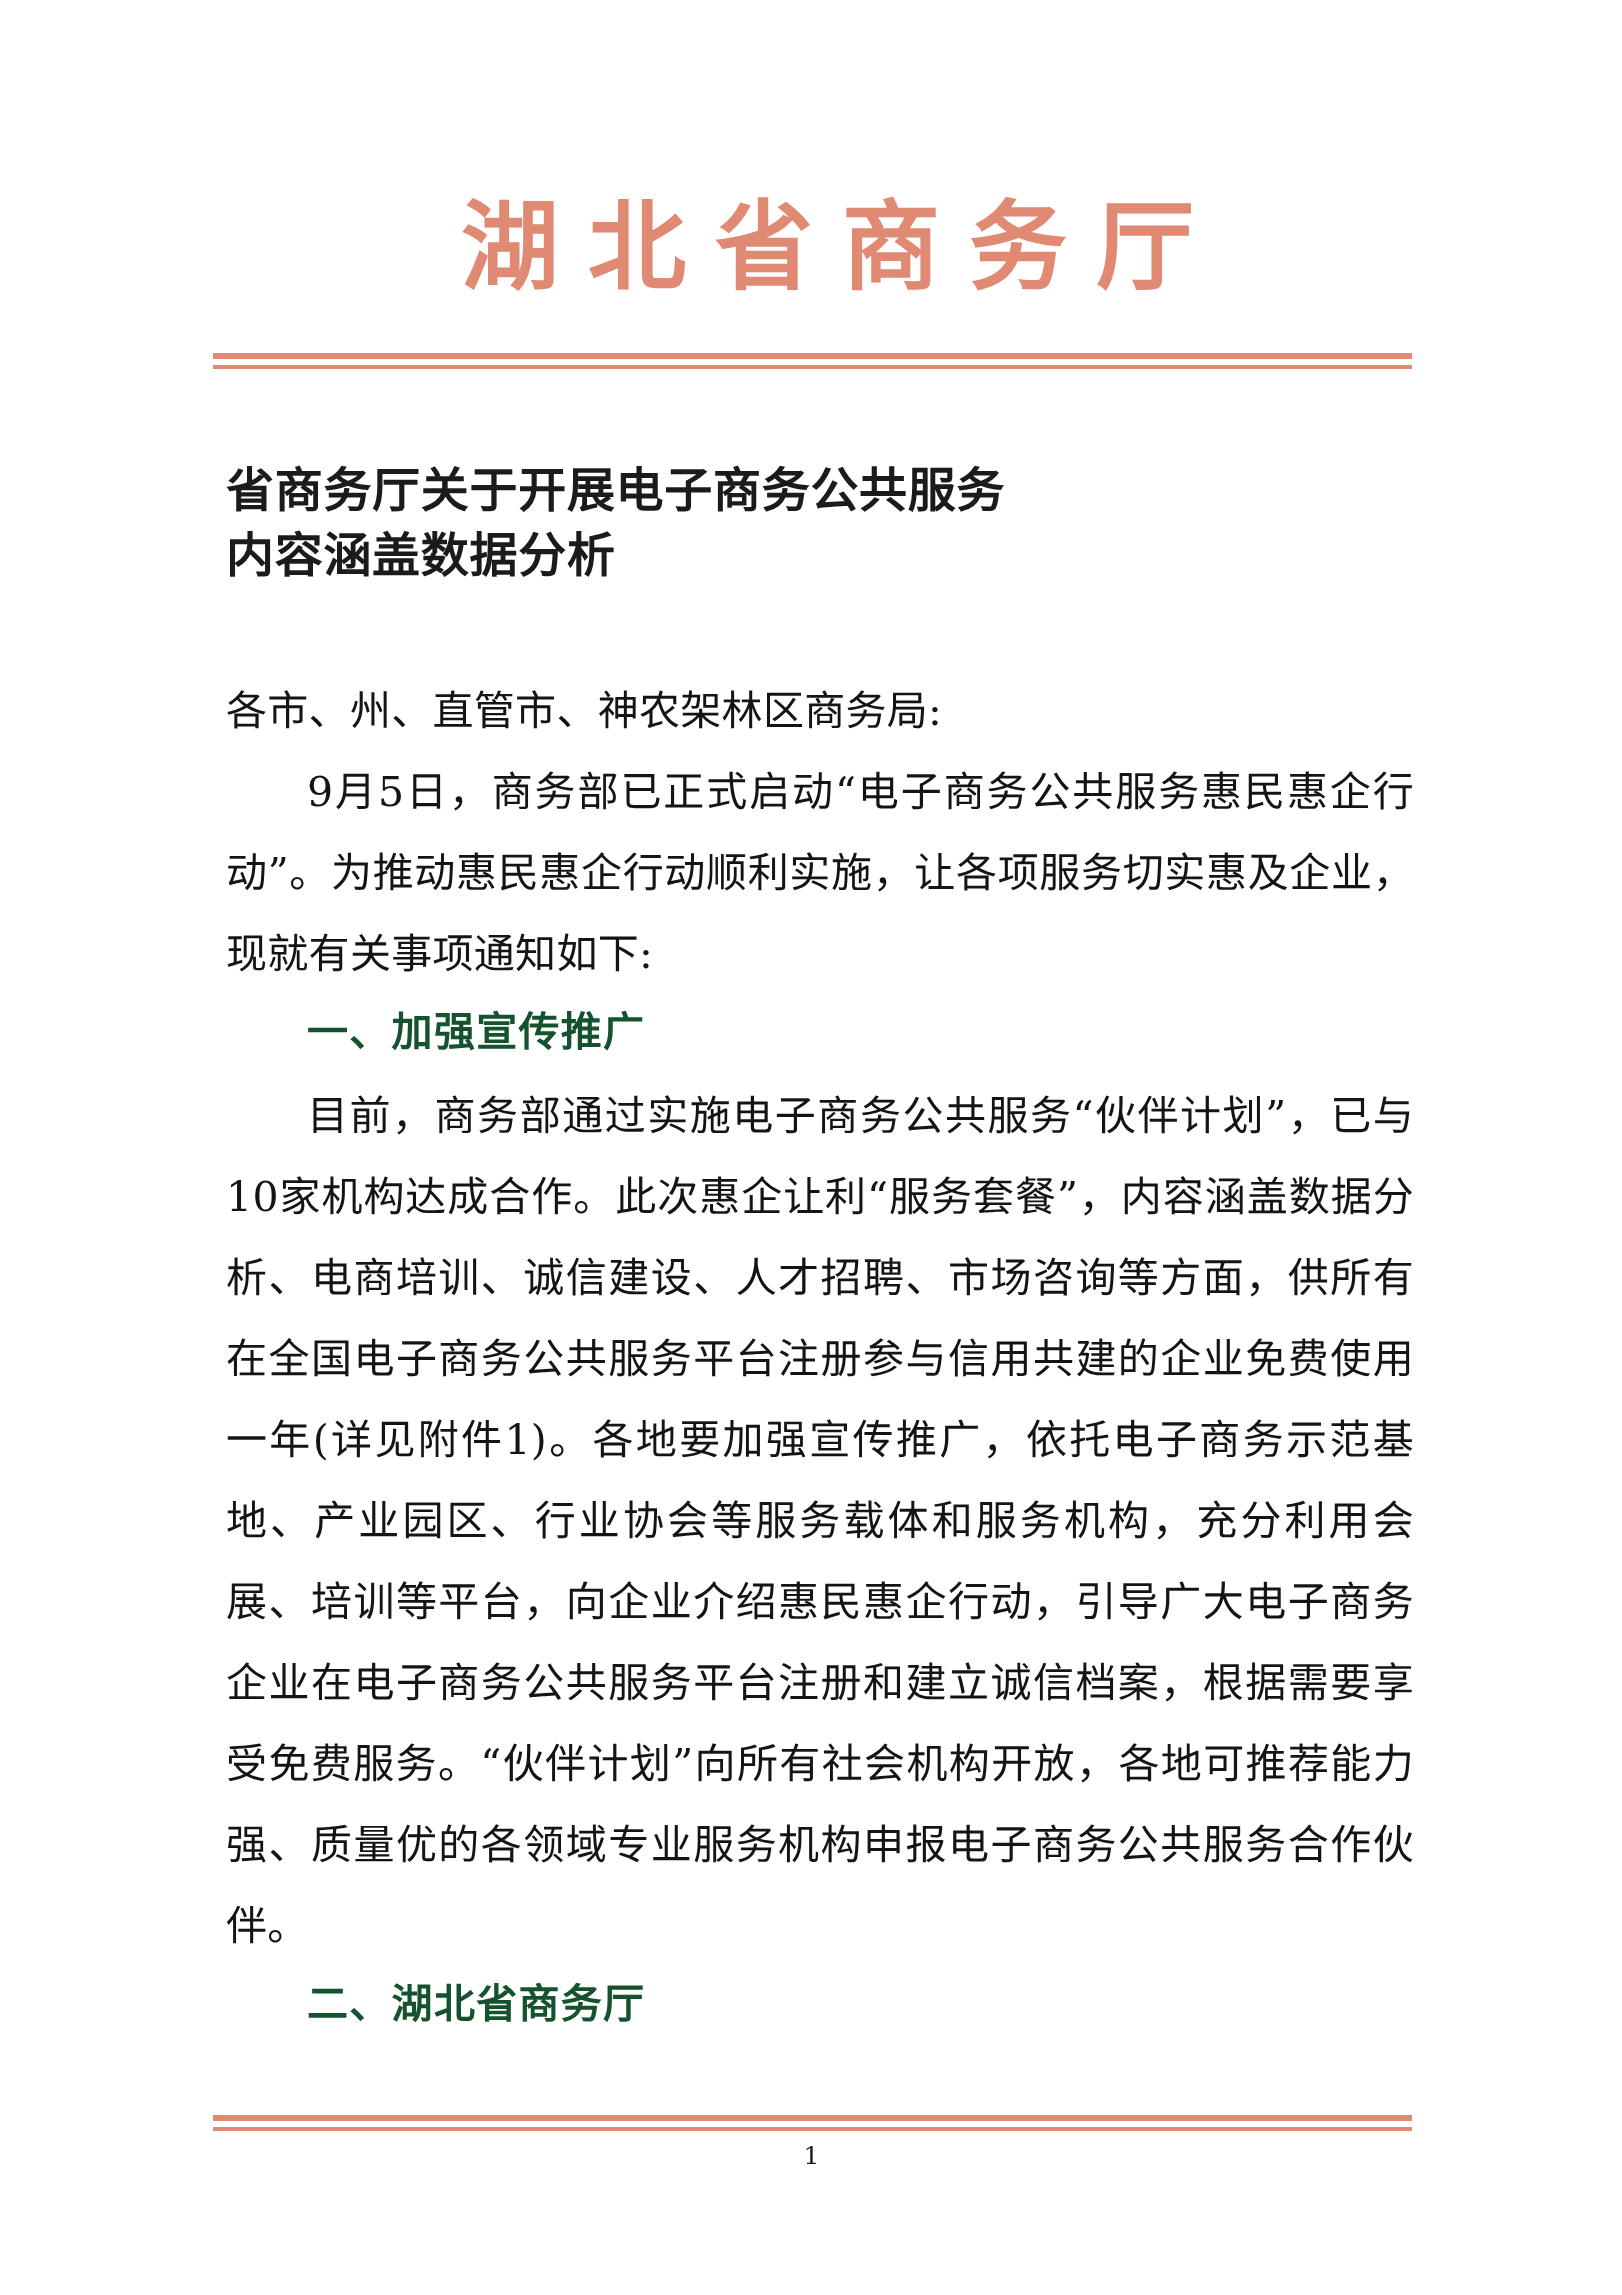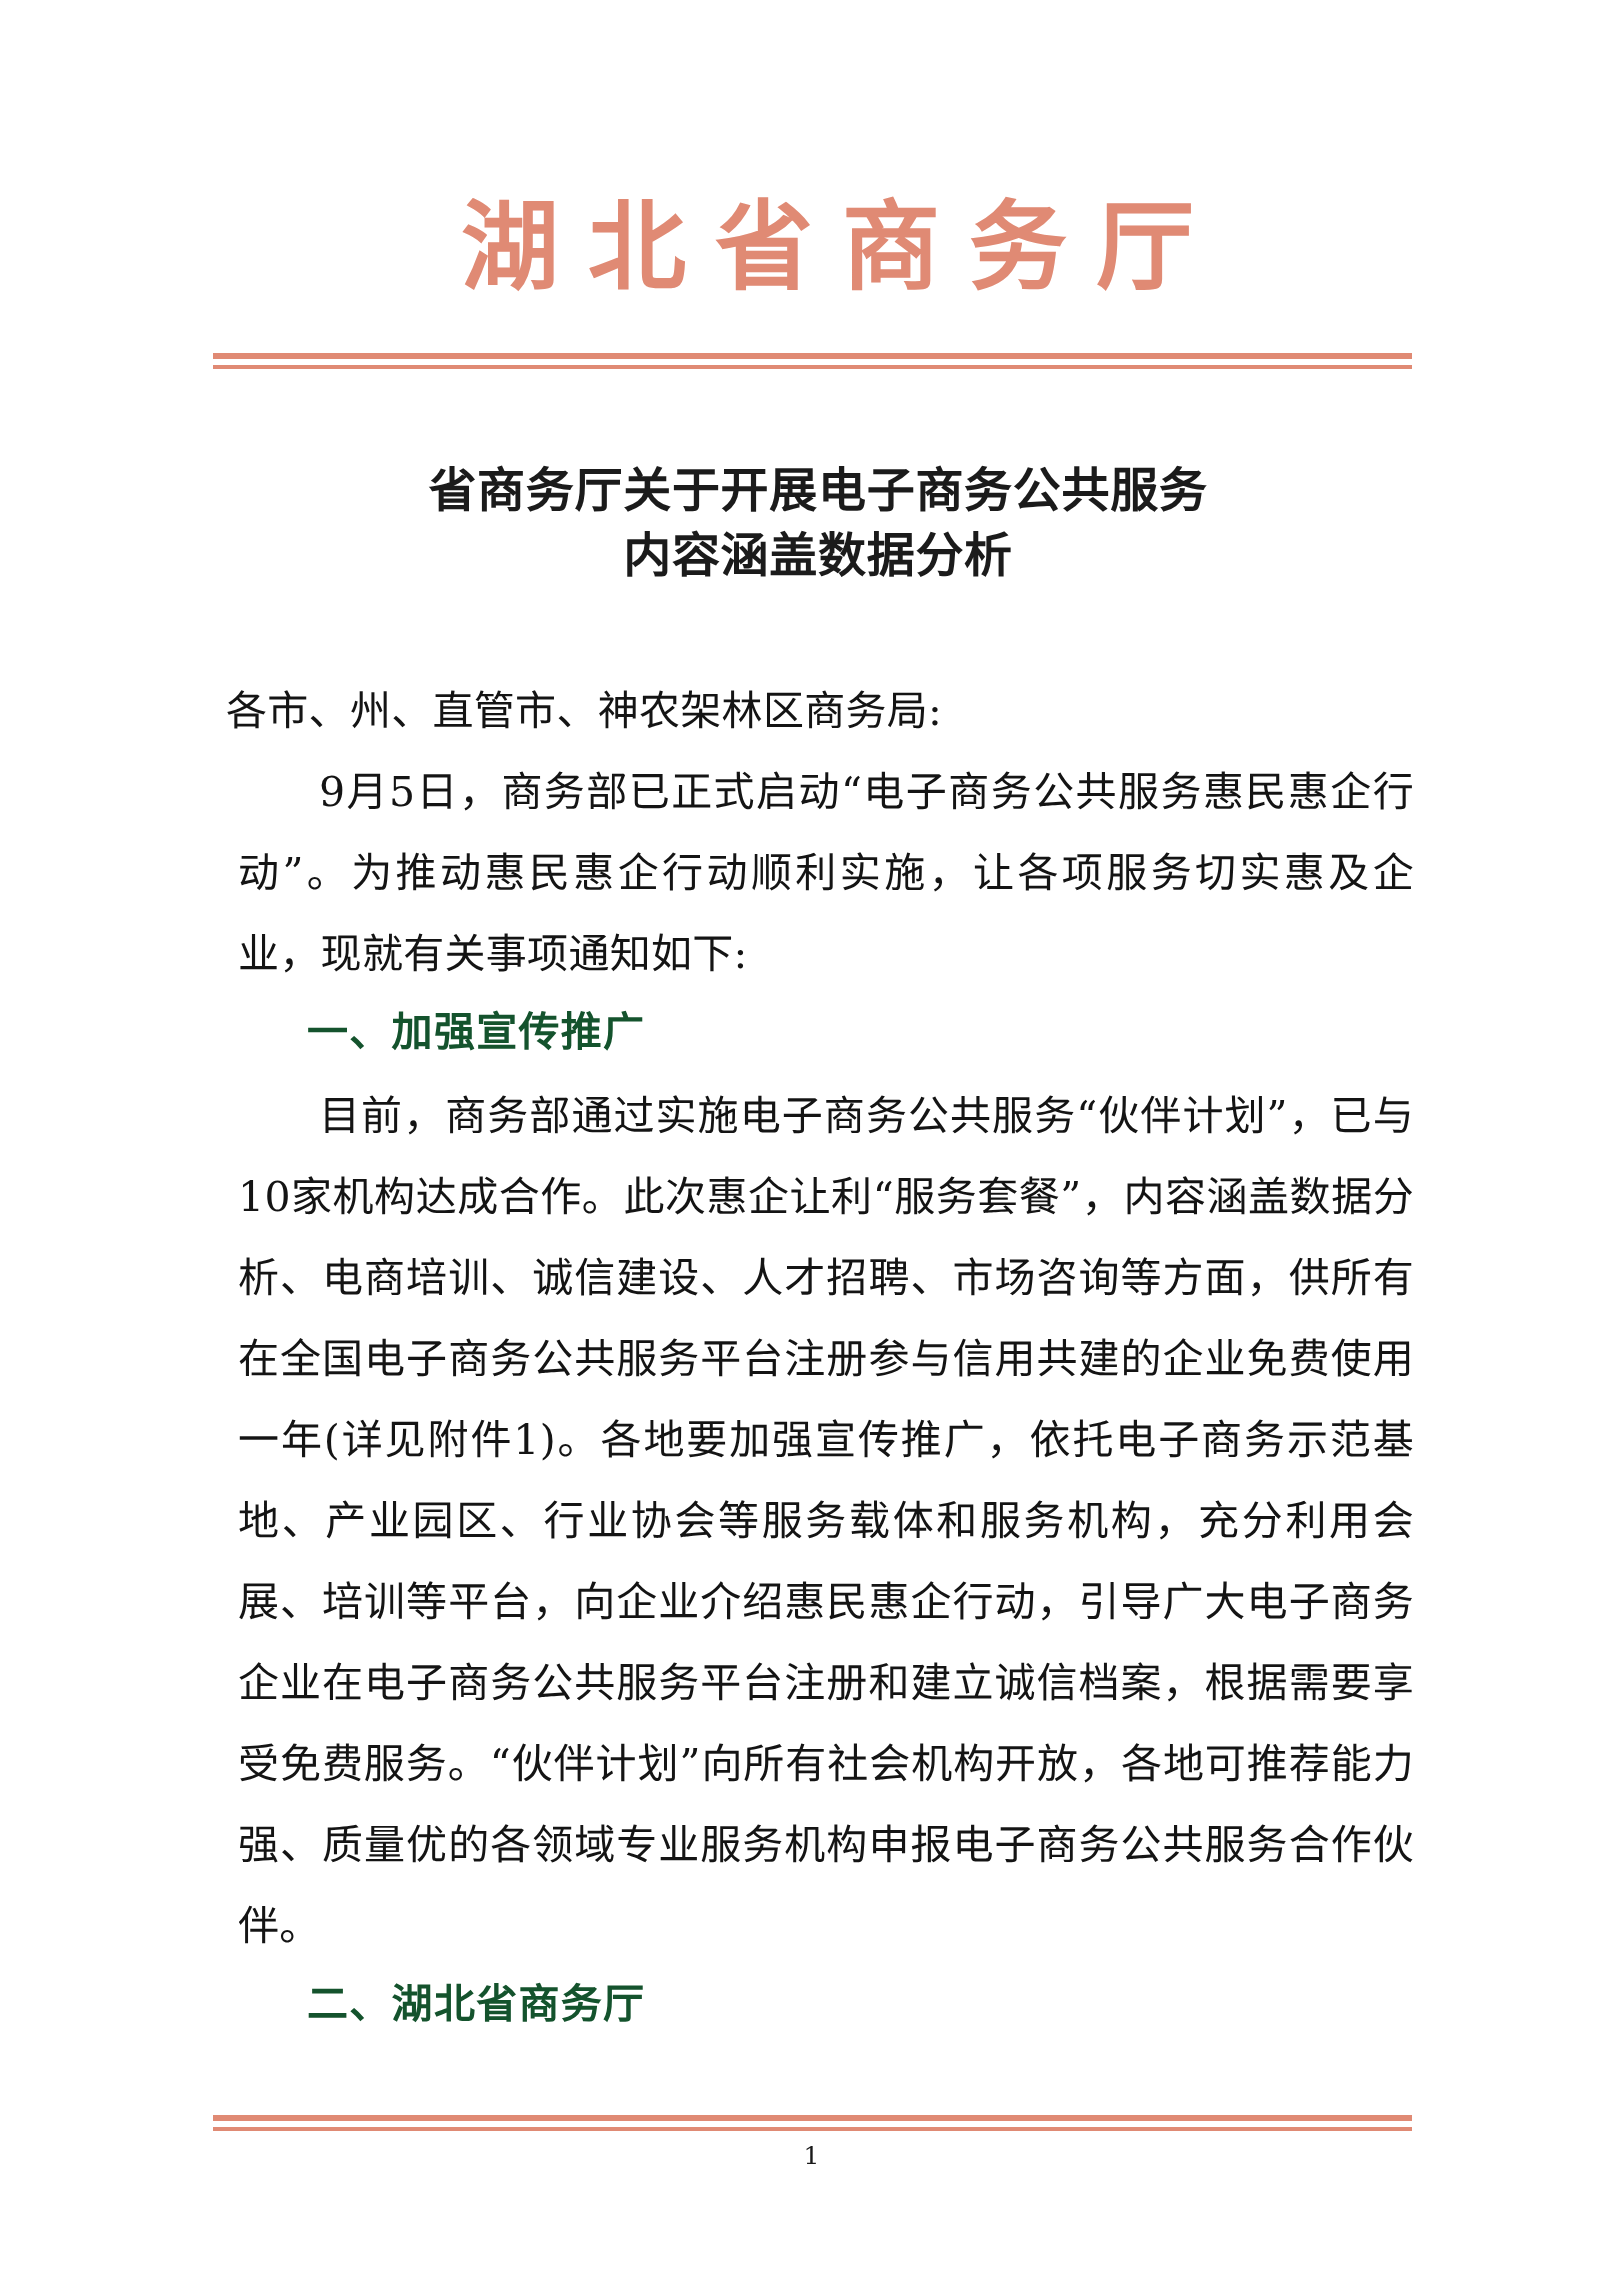--- a/index.html
+++ b/index.html
@@ -58,21 +58,21 @@
     height: 3.3px;
     background: #e08a74;
   }
 
   
   .doc-title {
     position: absolute;
     left: 226px;
     top: 458px;
     width: 1184px;
-    text-align: center;
+    text-align: left;
     font-family: "DejaVu Sans", "Liberation Sans", sans-serif;
     font-weight: 700;
     font-size: 48px;
     line-height: 65px;
     color: #1b1b1b;
     letter-spacing: 0.7px;
   }
   .doc-title-line { display: block; }
 
   
@@ -85,21 +85,21 @@
   .p {
     font-family: "DejaVu Serif", "Liberation Serif", serif;
     font-size: 41px;
     line-height: 81px;
     color: #141414;
     margin: 0;
     text-align: justify;
     text-justify: inter-character;
     letter-spacing: 0.3px;
   }
-  .p.indent { text-indent: 81px; margin-left: 12px; }
+  .p.indent { text-indent: 81px; }
   .p.salutation { text-indent: 0; }
   .heading {
     font-family: Liberation Mono, monospace;
     font-weight: 700;
     font-size: 41px;
     line-height: 81px;
     color: #14532d;
     margin: 0;
     text-indent: 81px;
     letter-spacing: 1.3px;

